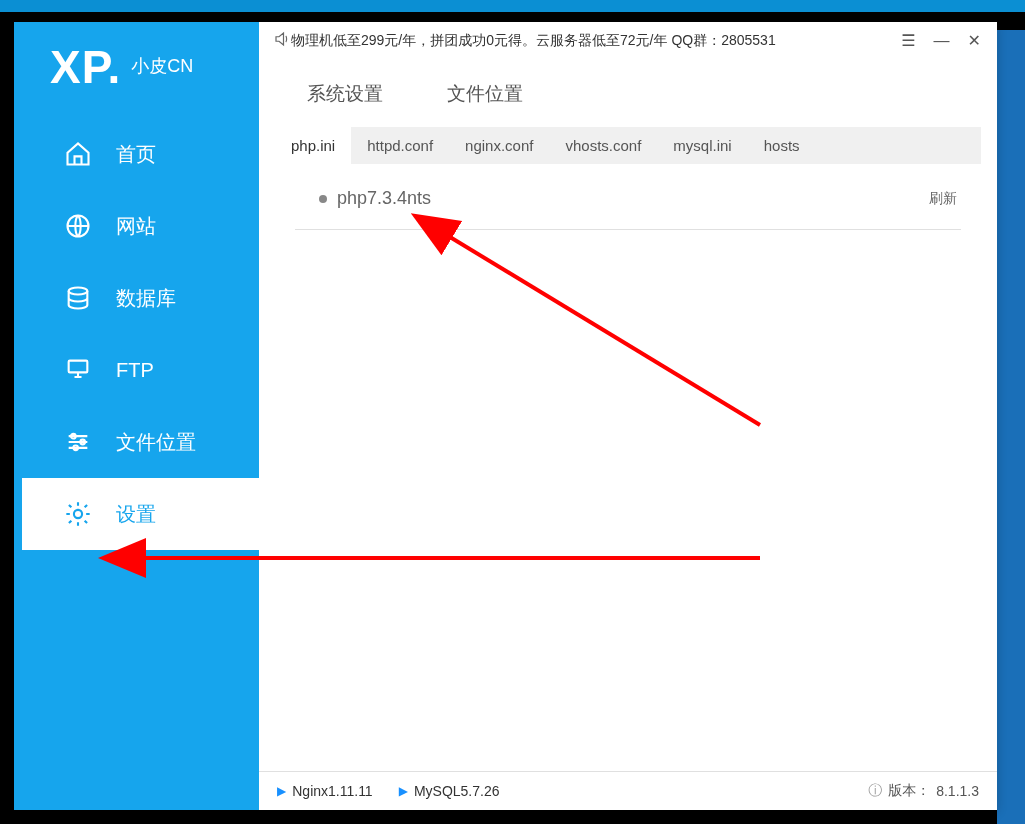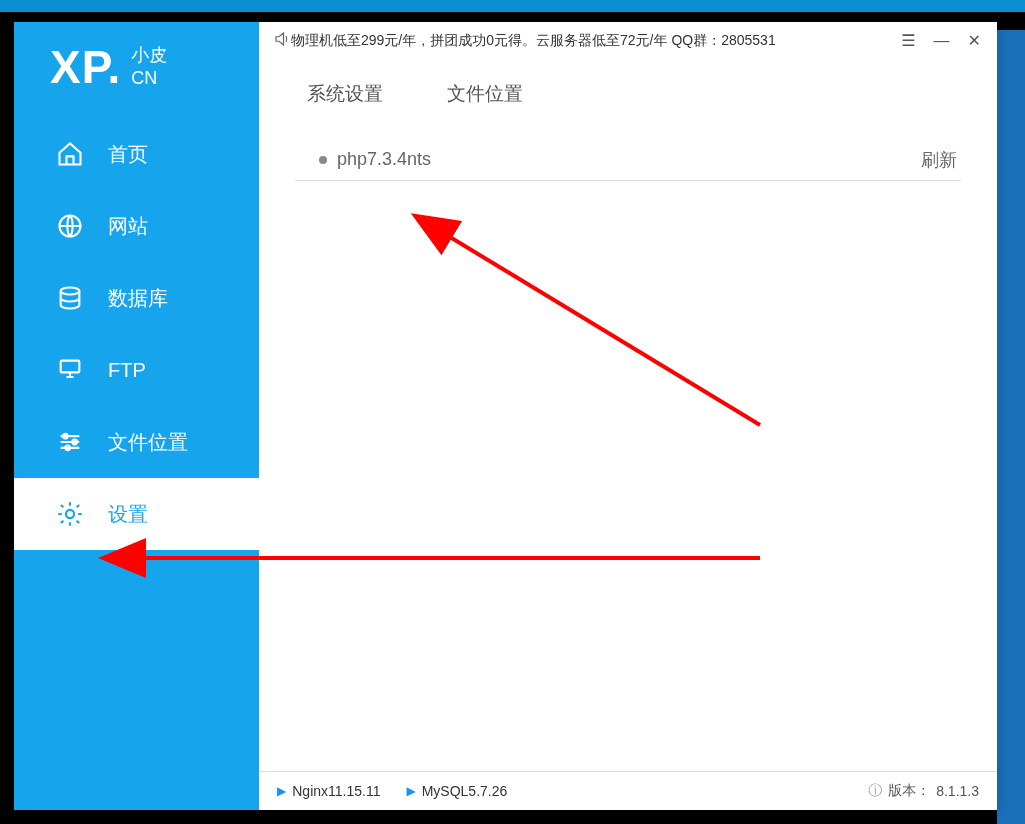--- a/index.html
+++ b/index.html
@@ -3,44 +3,44 @@
   <meta charset="utf-8">
   <style>
     * { margin: 0; padding: 0; box-sizing: border-box; font-family: "Microsoft YaHei", "PingFang SC", sans-serif; }
     body { width: 1025px; height: 824px; background: #000; overflow: hidden; position: relative; }
     .right-stripe { position: absolute; right: 0; top: 30px; width: 28px; height: 794px; background: #1a6fb8; }
     .top-stripe { position: absolute; left: 0; top: 0; width: 1025px; height: 12px; background: #0b8fd3; }
     .app-window { position: absolute; left: 14px; top: 22px; width: 983px; height: 788px; background: #bef264; display: flex; box-shadow: 0 2px 10px rgba(0,0,0,0.2); }
     .sidebar { width: 245px; background: #16a5ed; display: flex; flex-direction: column; color: #fff; }
     .logo { padding: 18px 20px 24px 36px; display: flex; align-items: center; gap: 6px; }
     .logo-xp { font-size: 46px; font-weight: bold; letter-spacing: 1px; }
-    .logo-sub { display: flex; flex-direction: column; font-size: 18px; line-height: 1.3; margin-left: 4px; }
-    .nav { display: flex; flex-direction: column; }
+    .logo-sub { display: flex; flex-direction: row; font-size: 18px; line-height: 1.3; margin-left: 4px; }
+    .nav { display: flex; flex-direction: column; padding-left: 8px; }
     .nav-item { display: flex; align-items: center; gap: 24px; padding: 22px 20px 22px 42px; font-size: 20px; cursor: pointer; }
     .nav-item.active { background: #fff; color: #16a5ed; }
     .nav-item .icon { width: 28px; height: 28px; display: flex; align-items: center; justify-content: center; }
     .nav-item svg { stroke: #fff; fill: none; stroke-width: 1.8; }
     .nav-item.active svg { stroke: #16a5ed; }
     .main { flex: 1; display: flex; flex-direction: column; background: #fff; }
     .titlebar { display: flex; align-items: center; padding: 8px 14px; font-size: 14px; color: #333; }
     .titlebar .notice { flex: 1; }
     .titlebar .win-btns { display: flex; gap: 14px; align-items: center; font-size: 16px; color: #555; }
     .titlebar .win-btns span { cursor: pointer; padding: 0 2px; }
     .content { flex: 1; padding: 8px 16px 0 16px; display: flex; flex-direction: column; }
     .tabs-primary { display: flex; gap: 0; border-bottom: 1px solid transparent; }
     .tabs-primary .tab { padding: 14px 32px; font-size: 19px; color: #555; cursor: pointer; border-bottom: 3px solid transparent; }
     .tabs-primary .tab.active { color: #1890ff; border-bottom-color: #1890ff; }
     .tabs-secondary { display: flex; background: #f0f0f0; margin-top: 2px; }
     .tabs-secondary .tab2 { padding: 10px 16px; font-size: 15px; color: #555; cursor: pointer; }
     .tabs-secondary .tab2.active { background: #fff; color: #333; }
     .list-area { margin-top: 20px; padding: 0 20px; position: relative; }
-    .list-row { display: flex; align-items: center; border-bottom: 1px solid #e0e0e0; padding-bottom: 6px; }
+    .list-row { display: flex; align-items: center; border-bottom: 1px solid #e0e0e0; padding-bottom: 16px; }
     .list-item { display: flex; align-items: center; gap: 10px; font-size: 18px; color: #666; padding: 4px 24px; }
     .list-item .dot { width: 8px; height: 8px; background: #888; border-radius: 50%; }
-    .refresh { margin-left: auto; font-size: 18px; color: #666; cursor: pointer; padding-right: 4px; }
+    .refresh { margin-left: auto; font-size: 14px; color: #666; cursor: pointer; padding-right: 4px; }
     .statusbar { border-top: 1px solid #e0e0e0; padding: 10px 18px; display: flex; align-items: center; gap: 26px; font-size: 14px; color: #333; }
     .status-item { display: flex; align-items: center; gap: 6px; }
     .status-item .play { color: #1890ff; font-size: 12px; }
     .status-right { margin-left: auto; color: #555; display: flex; align-items: center; gap: 6px; }
     .status-right .info-icon { color: #999; font-size: 14px; }
     .speaker-icon svg { stroke: #666; fill: none; stroke-width: 1.6; }
     
     .arrow-svg { position: absolute; left: 0; top: 0; pointer-events: none; }
   </style>
 </head>
@@ -131,36 +131,44 @@
         <span>✕</span>
       </span>
     </div>
 
     <div class="content">
       <div class="tabs-primary">
         <div class="tab">系统设置</div>
         <div class="tab">文件位置</div>
       </div>
 
+      <div class="tabs-secondary">
+        <div class="tab2 active">php.ini</div>
+        <div class="tab2">httpd.conf</div>
+        <div class="tab2">nginx.conf</div>
+        <div class="tab2">vhosts.conf</div>
+        <div class="tab2">mysql.ini</div>
+        <div class="tab2">hosts</div>
+      </div>
 
       <div class="list-area">
         <div class="list-row">
           <div class="list-item">
             <span class="dot"></span>
             <span>php7.3.4nts</span>
           </div>
           <span class="refresh">刷新</span>
         </div>
       </div>
     </div>
 
     <div class="statusbar">
       <div class="status-item">
         <span class="play">▶</span>
-        <span>Nginx11.15.11</span>
+        <span>Nginx1.11.11</span>
       </div>
       <div class="status-item">
         <span class="play">▶</span>
         <span>MySQL5.7.26</span>
       </div>
       <div class="status-right">
         <span class="info-icon">ⓘ</span>
         <span>版本：</span>
         <span>8.1.1.3</span>
       </div>

